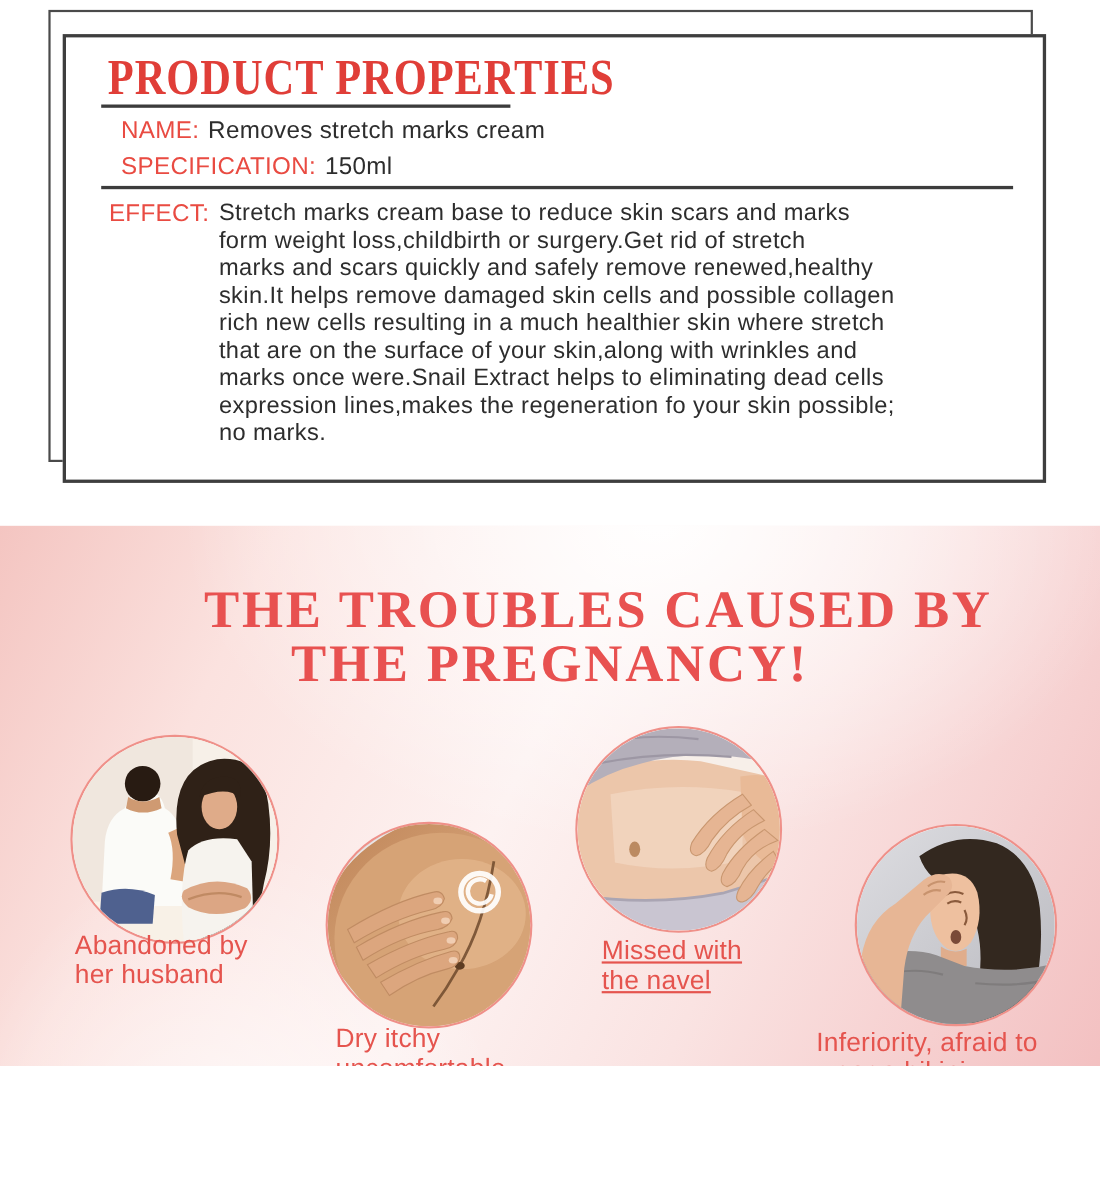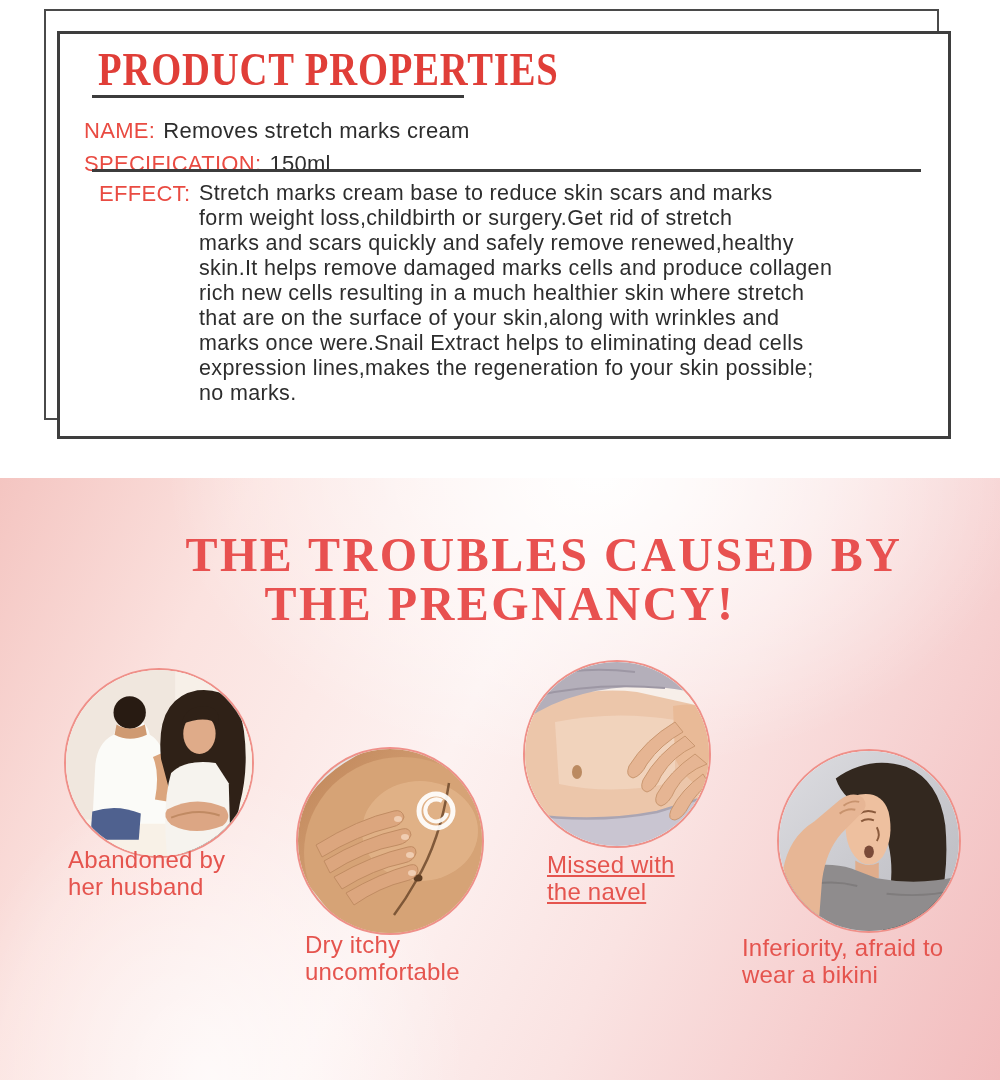--- a/index.html
+++ b/index.html
@@ -1,28 +1,28 @@
 <!DOCTYPE html>
 <html><head>
 <meta charset="utf-8">
 <style>
   html,body{margin:0;padding:0;background:#fff;}
-  .page{position:relative;width:1000px;height:1080px;overflow:hidden;background:#ffffff;
+  .page{position:relative;width:1000px;height:969px;overflow:hidden;background:#ffffff;
         font-family:"Liberation Sans","DejaVu Sans",sans-serif;}
 
   
   .card-back{position:absolute;left:44px;top:9px;width:891px;height:407px;
              background:#ffffff;border:2px solid #4a4a4a;}
   .card-front{position:absolute;left:57px;top:31px;width:888px;height:402px;
               background:#ffffff;border:3px solid #3e3e3e;}
   .ptitle{position:absolute;left:98px;top:47px;font-family:"Liberation Serif","DejaVu Serif",serif;
           font-weight:700;font-size:46px;line-height:46px;color:#e03e38;
           transform:scaleX(.84);transform-origin:left center;white-space:nowrap;letter-spacing:1px;}
   .rule1{position:absolute;left:92px;top:95px;width:372px;height:3px;background:#3c3c3c;}
-  .row{position:absolute;left:84px;white-space:nowrap;font-size:22px;letter-spacing:.3px;line-height:26px;margin-top:13px;}
+  .row{position:absolute;left:110px;white-space:nowrap;font-size:22px;letter-spacing:.3px;line-height:26px;}
   .row .lbl{color:#e94b42;}
   .row .val{color:#2d2d2d;margin-left:8px;}
   .row-name{top:105px;}
   .row-spec{top:138px;}
   .rule2{position:absolute;left:92px;top:169px;width:829px;height:3px;background:#3c3c3c;}
   .elabel{position:absolute;left:99px;top:181px;font-size:22px;letter-spacing:.3px;color:#e94b42;line-height:25px;}
   .elines{position:absolute;left:199px;top:181px;width:730px;color:#2d2d2d;
           font-size:21.5px;letter-spacing:.35px;}
   .elines div{line-height:25px;white-space:nowrap;}
 
@@ -69,21 +69,21 @@
   <div class="row row-spec">
     <span class="lbl">SPECIFICATION:</span><span class="val">150ml</span>
   </div>
   <div class="rule2"></div>
 
   <div class="elabel">EFFECT:</div>
   <div class="elines">
     <div>Stretch marks cream base to reduce skin scars and marks</div>
     <div>form weight loss,childbirth or surgery.Get rid of stretch</div>
     <div>marks and scars quickly and safely remove renewed,healthy</div>
-    <div>skin.It helps remove damaged marks cells and produce collagen</div>
+    <div>skin.It helps remove damaged skin cells and possible collagen</div>
     <div>rich new cells resulting in a much healthier skin where stretch</div>
     <div>that are on the surface of your skin,along with wrinkles and</div>
     <div>marks once were.Snail Extract helps to eliminating dead cells</div>
     <div>expression lines,makes the regeneration fo your skin possible;</div>
     <div>no marks.</div>
   </div>
 
   <div class="pink">
     <div class="ttl ttl1">THE TROUBLES CAUSED BY</div>
     <div class="ttl ttl2">THE PREGNANCY!</div>

